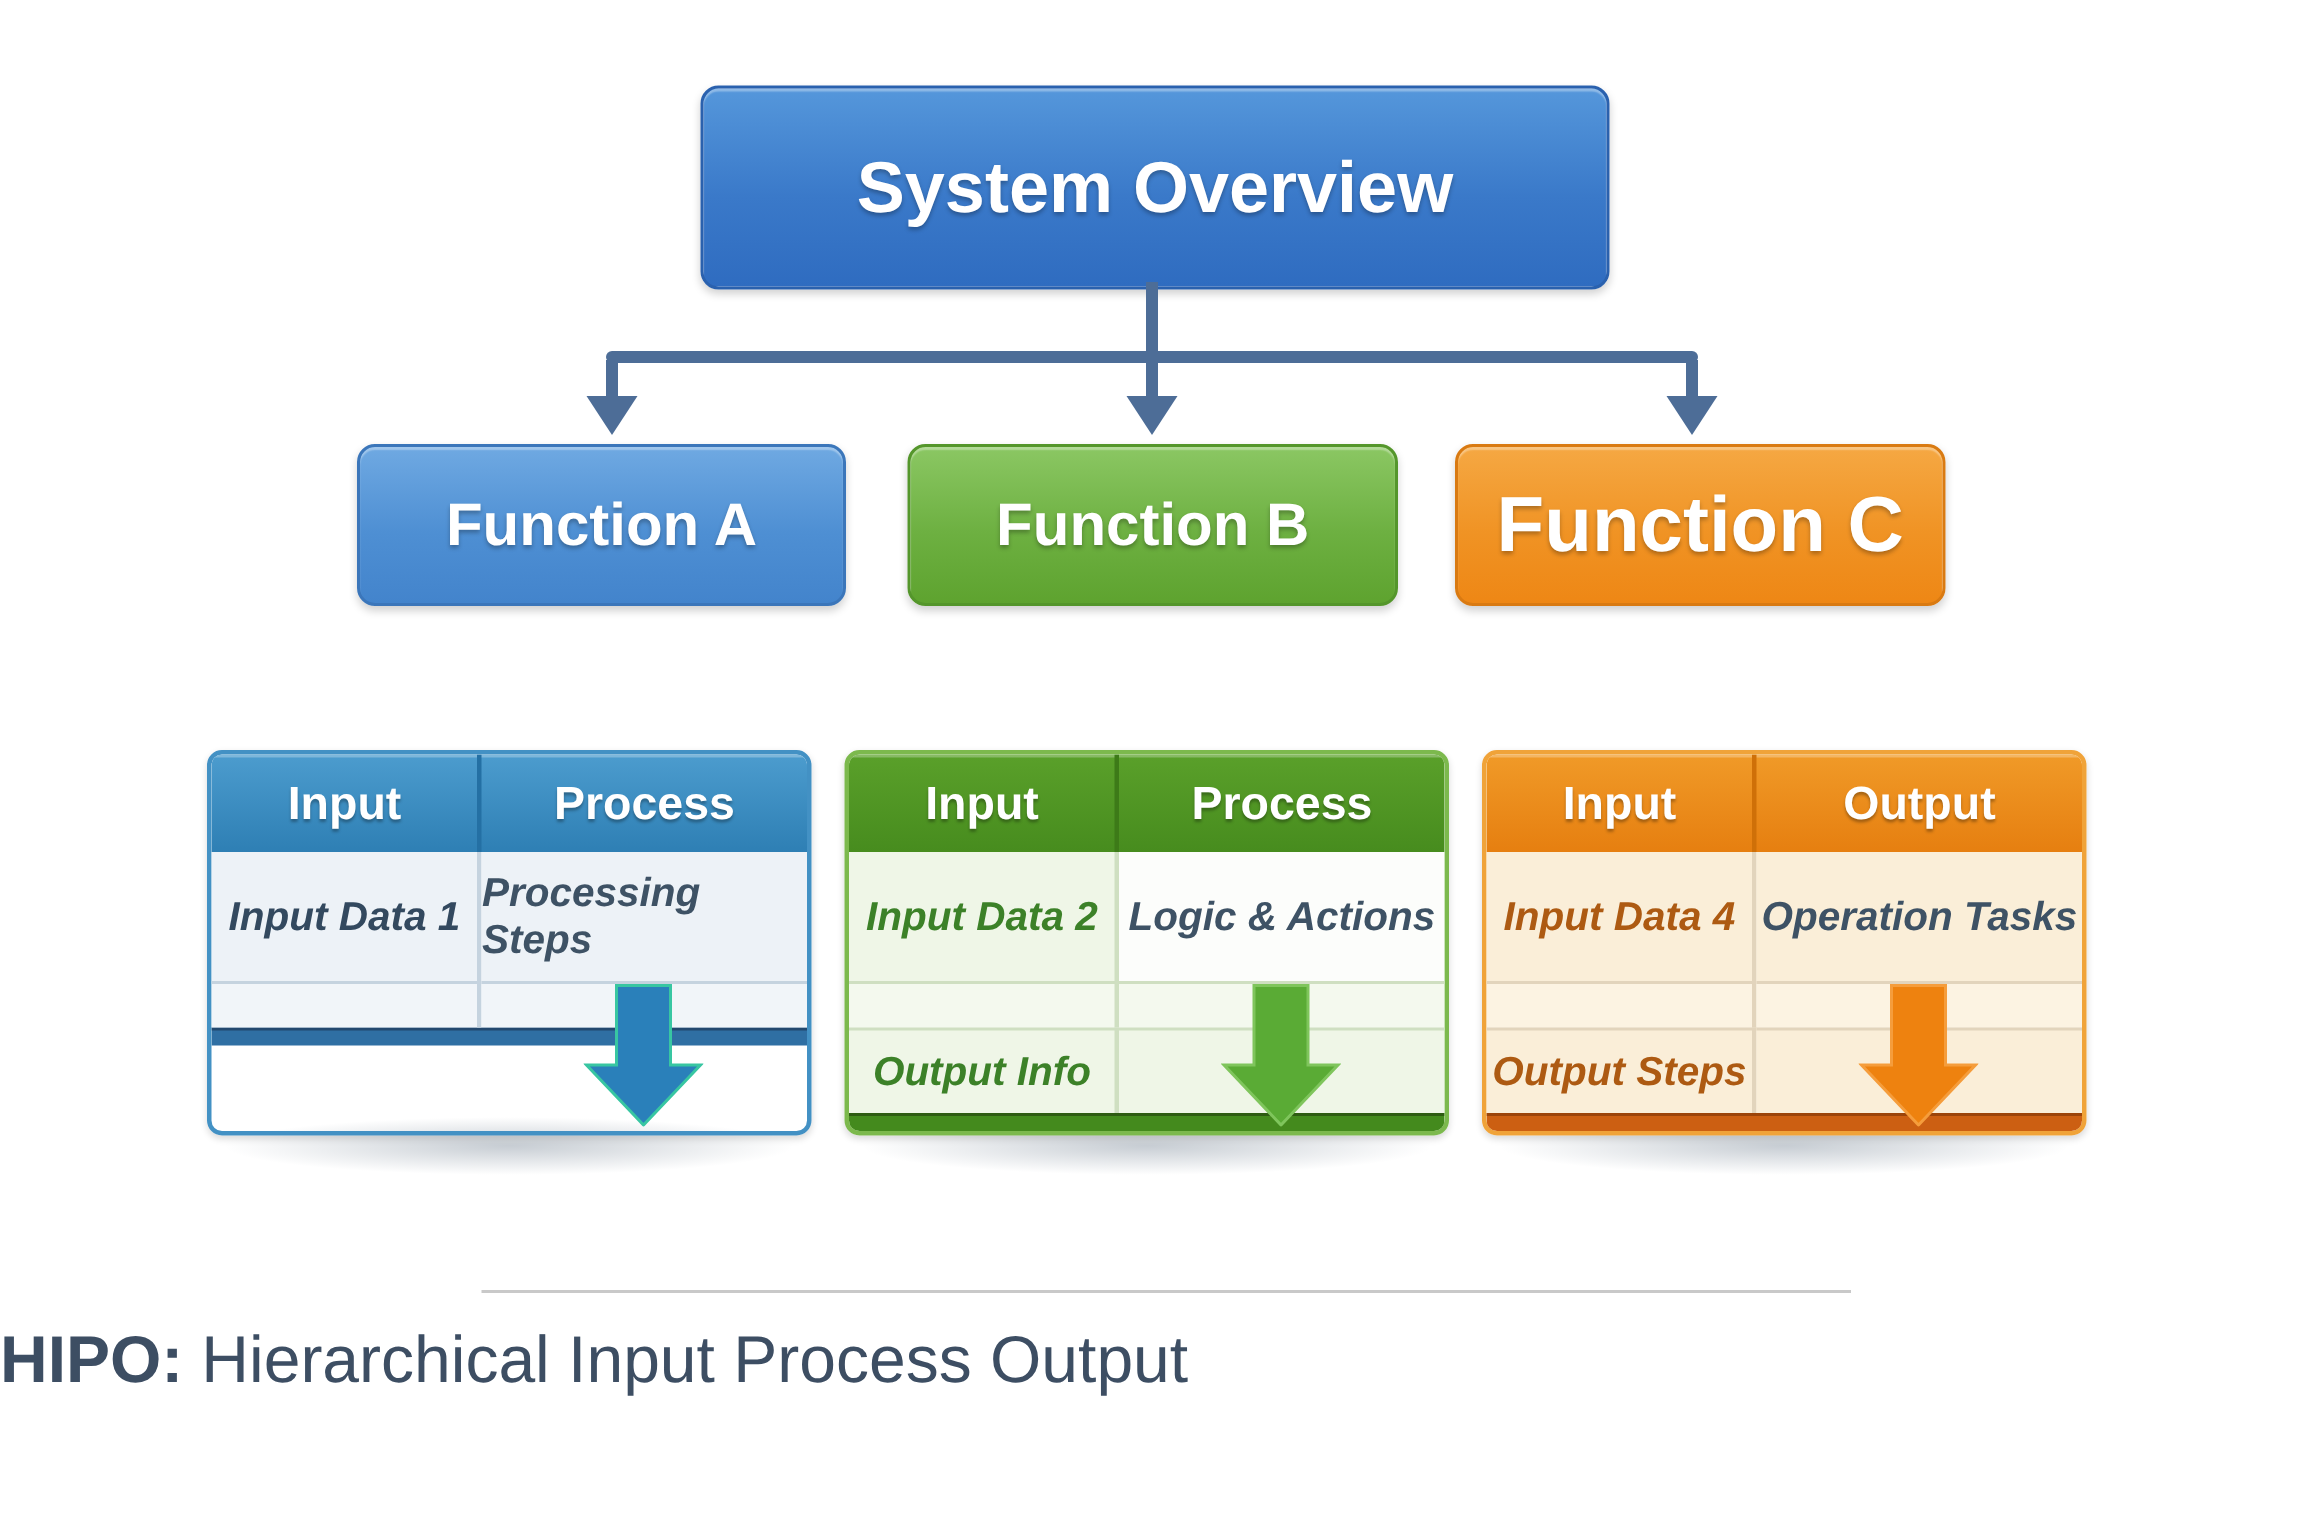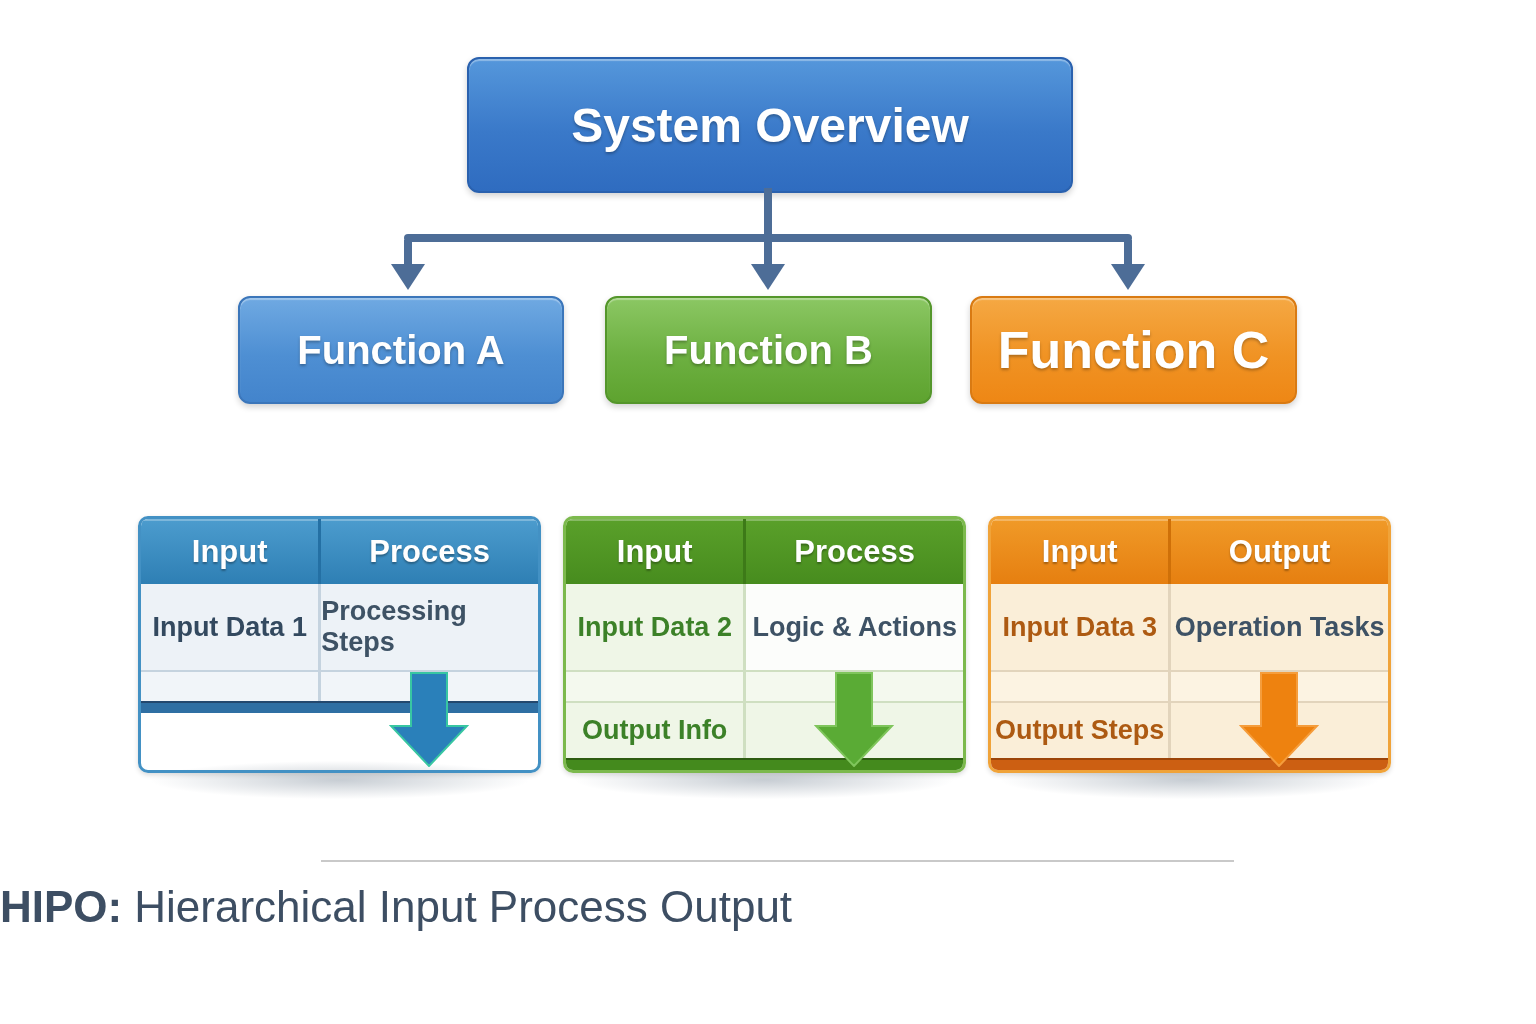--- a/index.html
+++ b/index.html
@@ -45,21 +45,21 @@
   .drop-m { left:764px; top:240px; width:8px; height:26px; }
   .drop-r { left:1124px; top:240px; width:8px; height:26px; }
   .ahead {
     position:absolute; width:0; height:0; top:264px;
     border-left:17px solid transparent; border-right:17px solid transparent;
     border-top:26px solid #4d6d97;
   }
   .ahead-l { left:391px; } .ahead-m { left:751px; } .ahead-r { left:1111px; }
 
   
-  .hipo-table { position:absolute; top:516px; width:403px; height:257px; }
+  .hipo-table { position:absolute; top:500px; width:403px; height:257px; }
   .hipo-table.p1 { left:138px; } .hipo-table.p2 { left:563px; } .hipo-table.p3 { left:988px; }
 
   .table-shadow {
     position:absolute; left:4px; right:4px; top:244px; height:40px; border-radius:50%;
     background:radial-gradient(ellipse at center, rgba(95,112,130,0.35) 0%, rgba(95,112,130,0) 68%);
   }
   .frame {
     position:absolute; inset:0; border-radius:10px; overflow:hidden;
     border:3px solid var(--frame);
     box-shadow:0 2px 5px rgba(0,0,0,0.15);
@@ -67,21 +67,21 @@
   .thead { display:flex; height:65px;
     background:linear-gradient(180deg,var(--head1) 0%,var(--head2) 100%);
     box-shadow:inset 0 2px 0 rgba(255,255,255,0.28);
   }
   .th { display:flex; align-items:center; justify-content:center;
     color:#ffffff; font-weight:bold; font-size:31px;
     text-shadow:0 2px 2px rgba(0,0,0,0.3);
   }
   .c1 { width:45%; } .c2 { width:55%; }
   .th.c1 { border-right:3px solid var(--headdiv); }
-  .trow { display:flex; }
+  .trow { display:flex;font-style:italic; }
   .r1 { height:86px; } .r2 { height:31px; } .r3 { height:57px; }
   .td { display:flex; align-items:center; justify-content:center;
     background:var(--body1); font-weight:bold; font-size:27px;
   }
   .td.c1 { border-right:3px solid var(--line); }
   .r2 .td, .r3 .td { border-top:2px solid var(--line); }
   .r2 .td { background:var(--body2); }
   .accent { color:var(--accent); }
   .slate  { color:#3e5265; }
   .bottombar { height:10px; background:var(--bottom); border-top:2px solid var(--darkline); }
@@ -192,21 +192,21 @@
   </div>
 
   <div class="hipo-table p3 t-orange">
     <div class="table-shadow"></div>
     <div class="frame">
       <div class="thead">
         <div class="th c1">Input</div>
         <div class="th c2">Output</div>
       </div>
       <div class="trow r1">
-        <div class="td c1 accent">Input Data 3</div>
+        <div class="td c1 accent">Input Data 4</div>
         <div class="td c2 slate">Operation Tasks</div>
       </div>
       <div class="trow r2">
         <div class="td c1"></div>
         <div class="td c2"></div>
       </div>
       <div class="trow r3">
         <div class="td c1 accent">Output Steps</div>
         <div class="td c2"></div>
       </div>

